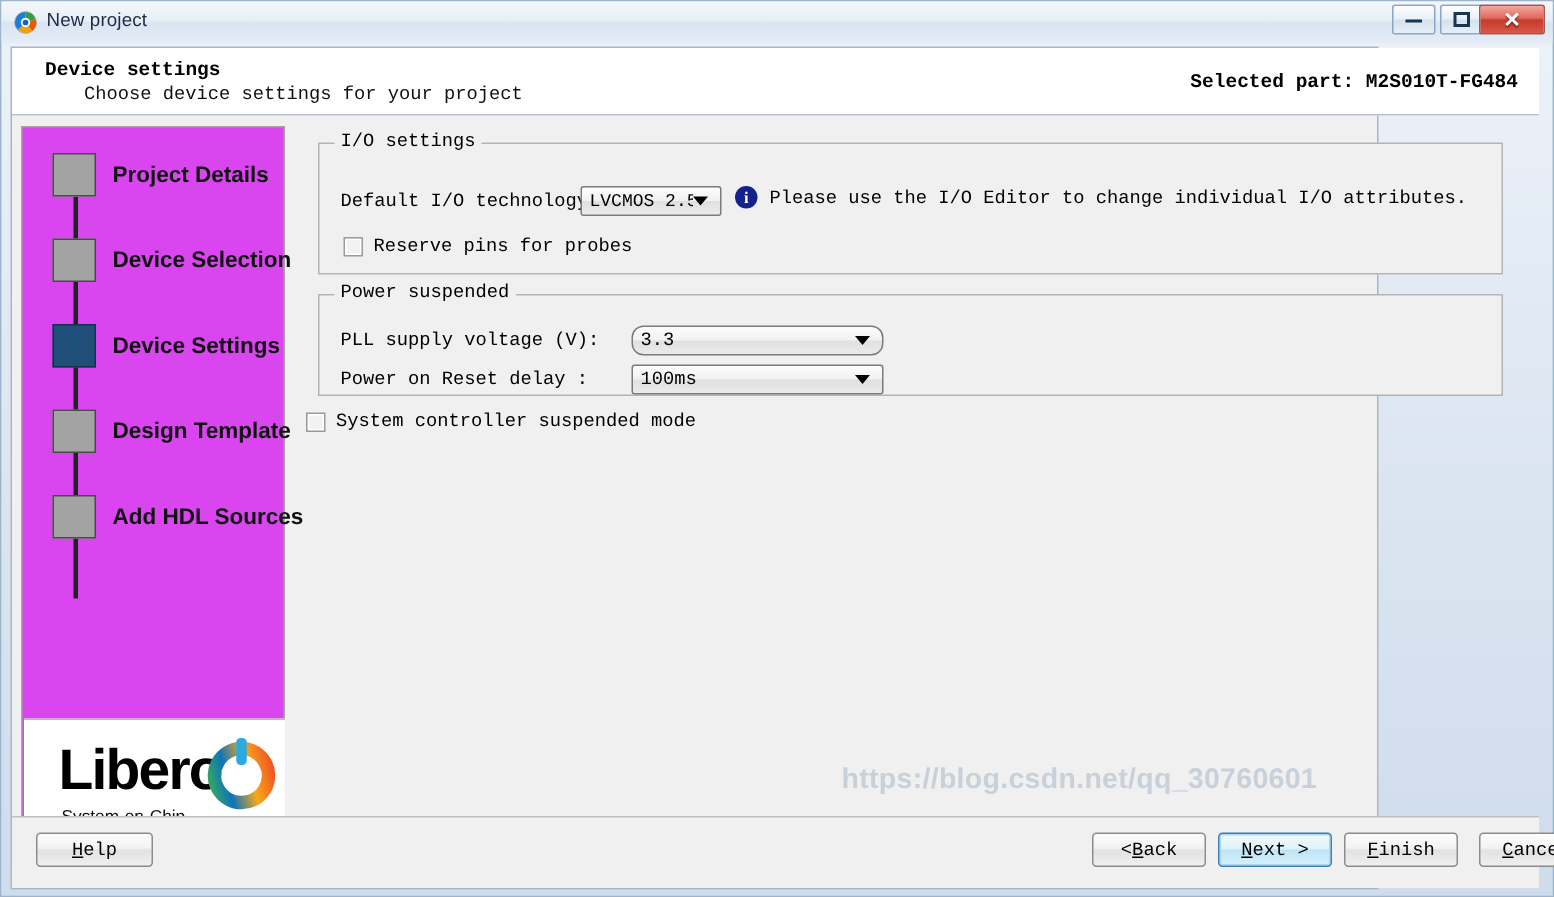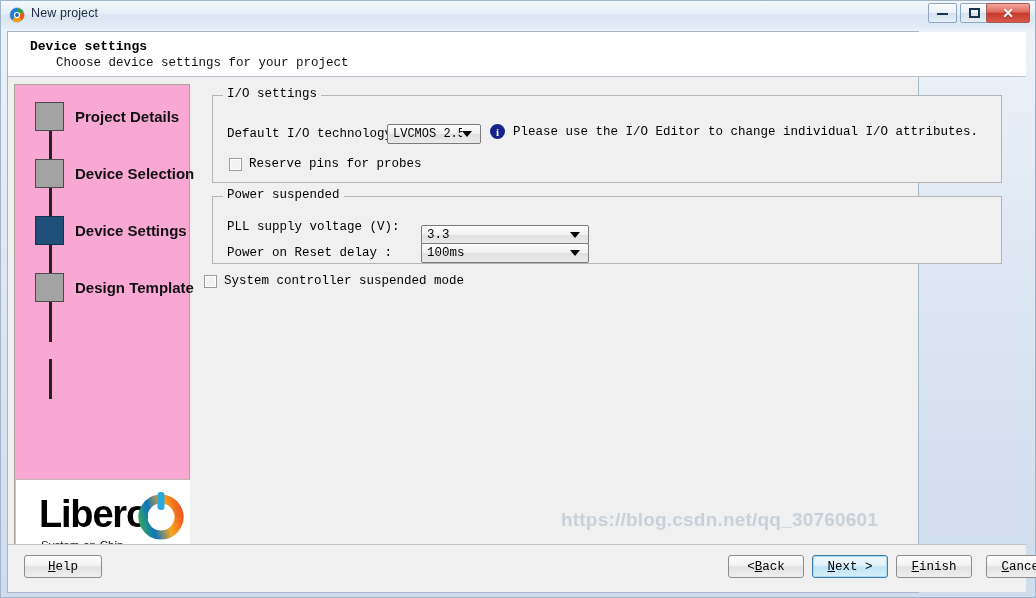--- a/index.html
+++ b/index.html
@@ -90,21 +90,21 @@
     position: absolute; right: 14px; top: 15px;
     font-family: "Liberation Mono", monospace;
     font-size: 13px; font-weight: bold; color: #000;
     white-space: nowrap;
   }
 
   
   #sidebar {
     position: absolute; left: 6px; top: 52px;
     width: 176px; height: 490px;
-    background: #f9a8d4;
+    background: #d946ef;
     border: 1px solid #a8a49c;
   }
   #steps { position: absolute; left: 0; top: 0; width: 176px; height: 352px; }
   .step {
     position: absolute; left: 20px;
     display: flex; align-items: center;
   }
   .step-box {
     width: 29px; height: 29px;
     background: #a3a3a3;
@@ -187,21 +187,21 @@
   }
   .combo .arrow {
     width: 0; height: 0;
     margin-right: 8px;
     border-left: 5px solid transparent;
     border-right: 5px solid transparent;
     border-top: 6px solid #000;
   }
   #combo-io    { left: 174px; top: 28px; width: 94px; }
   #combo-io .combo-text { font-size: 12px; }
-  #combo-pll   { left: 208px; top: 28px; width: 168px; }
+  #combo-pll   { left: 208px; top: 20px; width: 168px; border-radius: 8px; }
   #combo-por   { left: 208px; top: 46px; width: 168px; }
 
   
   #info-icon {
     position: absolute; left: 277px; top: 28px;
     width: 15px; height: 15px; border-radius: 50%;
     background: #15228c;
     color: #fff; font-size: 11px; font-weight: bold;
     display: flex; align-items: center; justify-content: center;
     font-family: "Liberation Serif", serif;
@@ -299,20 +299,21 @@
     <div class="winbtn" id="btn-close">
       <div class="glyph close-glyph">✕</div>
     </div>
   </div>
 
   <div id="client">
 
     <div id="header">
       <div id="header-title">Device settings</div>
       <div id="header-sub">Choose device settings for your project</div>
+      <div id="selected-part">Selected part: M2S010T-FG484</div>
     </div>
 
     <div id="sidebar">
       <div id="steps">
 
         <div class="connector" style="top:46px;height:40px;"></div>
         <div class="connector" style="top:103px;height:40px;"></div>
         <div class="connector" style="top:160px;height:40px;"></div>
         <div class="connector" style="top:217px;height:40px;"></div>
         <div class="connector" style="top:274px;height:40px;"></div>
@@ -330,20 +331,24 @@
         <div class="step" style="top:131px;">
           <div class="step-box active"></div>
           <div class="step-label">Device Settings</div>
         </div>
 
         <div class="step" style="top:188px;">
           <div class="step-box"></div>
           <div class="step-label">Design Template</div>
         </div>
 
+        <div class="step" style="top:245px;">
+          <div class="step-box"></div>
+          <div class="step-label">Add HDL Sources</div>
+        </div>
 
       </div>
 
       <div id="logo-panel">
         <div id="logo-wrap">
           <div id="logo-word">Libero</div>
           <div id="logo-sub">System-on-Chip</div>
           <svg style="position:absolute;left:96px;top:0px;width:56px;height:52px;" viewBox="0 0 56 52">
             <defs>
               <linearGradient id="ringgrad" x1="0" y1="0" x2="1" y2="1">

